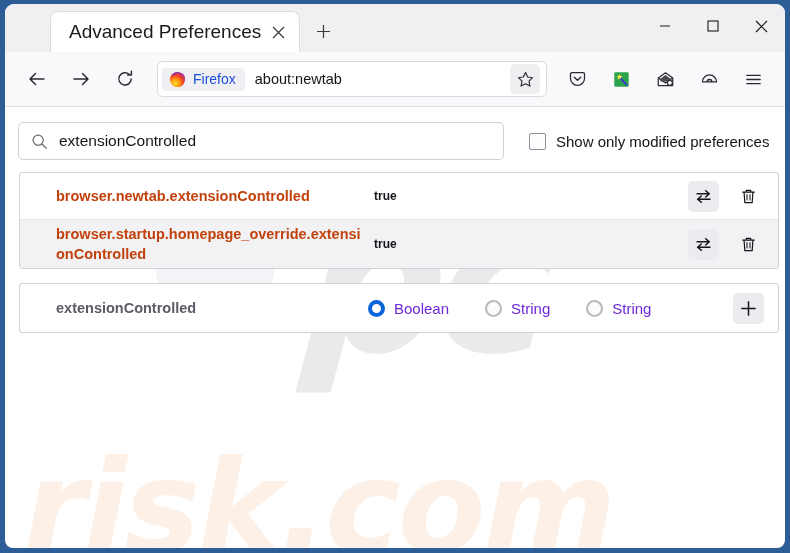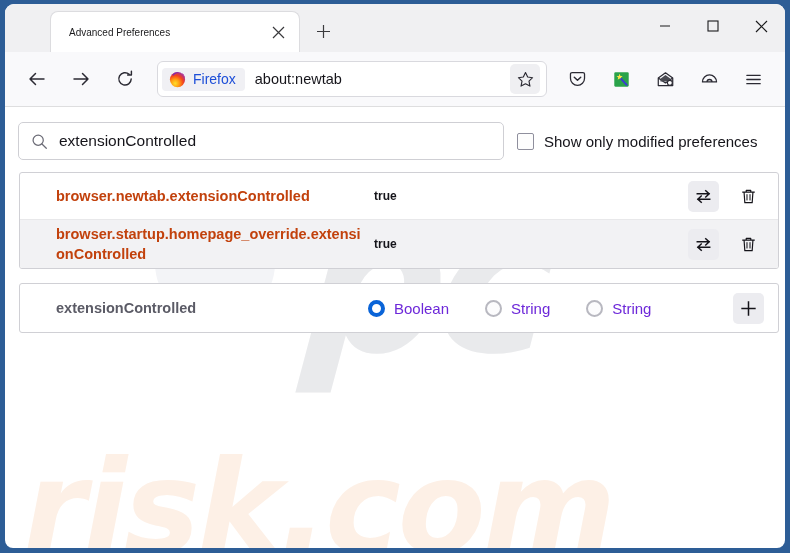--- a/index.html
+++ b/index.html
@@ -85,21 +85,21 @@
     background: #ffffff;
     border-radius: 8px 8px 0 0;
     border: 1px solid #dcdcdf;
     border-bottom: none;
     display: flex;
     align-items: center;
     padding: 0 8px 0 18px;
   }
   #tab-title {
     flex: 1;
-    font-size: 10px;
+    font-size: 19px;
     color: #1b1b1d;
     white-space: nowrap;
     overflow: hidden;
     text-overflow: ellipsis;
   }
   .tab-close, .new-tab {
     width: 26px; height: 26px;
     display: flex; align-items: center; justify-content: center;
     border-radius: 4px;
     color: #3a3a3d;
@@ -202,21 +202,21 @@
     padding: 0 12px;
     flex: none;
   }
   #search-input-text {
     margin-left: 11px;
     font-size: 15.5px;
     color: #15141a;
   }
   #modified-wrap {
     display: flex; align-items: flex-start;
-    margin-left: 13px;
+    margin-left: 25px;
     flex: none;
   }
   #modified-check {
     width: 17px; height: 17px;
     border: 1.5px solid #8f8f9d;
     border-radius: 2px;
     background: #fdfdfd;
     flex: none;
   }
   #modified-label {

